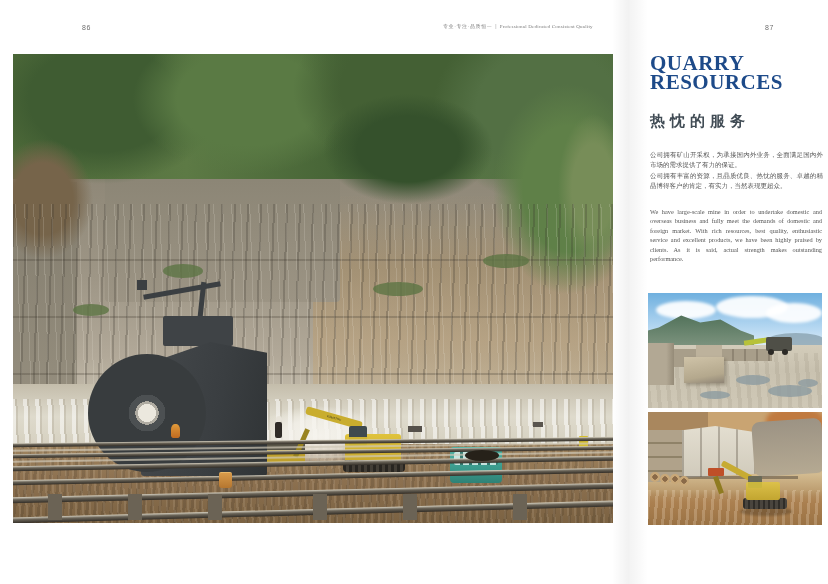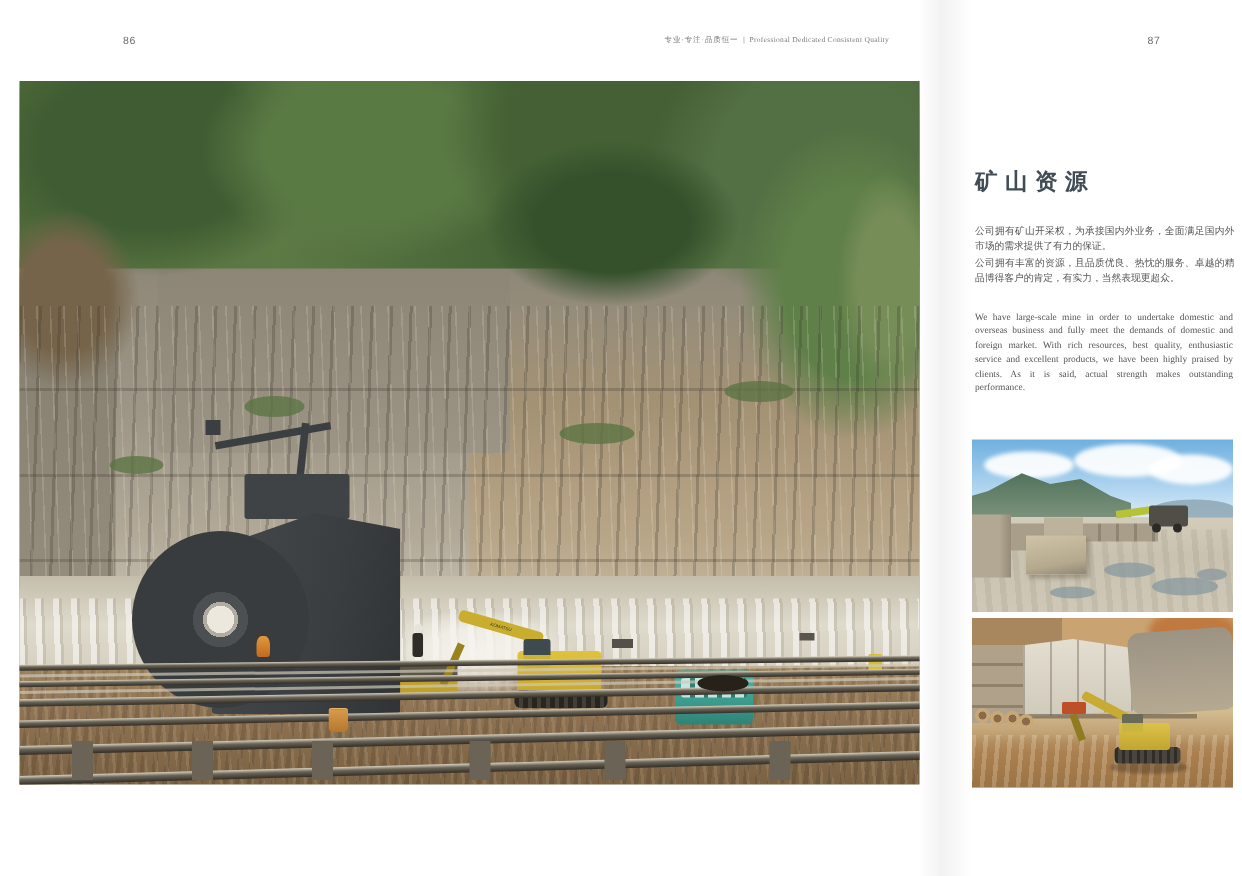--- a/index.html
+++ b/index.html
@@ -257,21 +257,25 @@
     <div class="post po3"></div>
     <div class="post po4"></div>
     <div class="post po5"></div>
     <div class="post po6"></div>
     <div class="railblob"></div>
     <div class="bucket"></div>
   </div>
 
   <div class="gutter"></div>
 
-  <div class="rp-zh-title">矿山资源</div>
+  <div class="rp-title">
+    <div>QUARRY</div>
+    <div>RESOURCES</div>
+  </div>
+  <div class="rp-zh-title">热忱的服务</div>
 
   <div class="rp-zh-body">
     <p>公司拥有矿山开采权，为承接国内外业务，全面满足国内外市场的需求提供了有力的保证。</p>
     <p>公司拥有丰富的资源，且品质优良、热忱的服务、卓越的精品博得客户的肯定，有实力，当然表现更超众。</p>
   </div>
 
   <div class="rp-en-body">We have large-scale mine in order to undertake domestic and overseas business and fully meet the demands of domestic and foreign market. With rich resources, best quality, enthusiastic service and excellent products, we have been highly praised by clients. As it is said, actual strength makes outstanding performance.</div>
 
   <div class="photo-1">
     <div class="p1-sky"></div>

